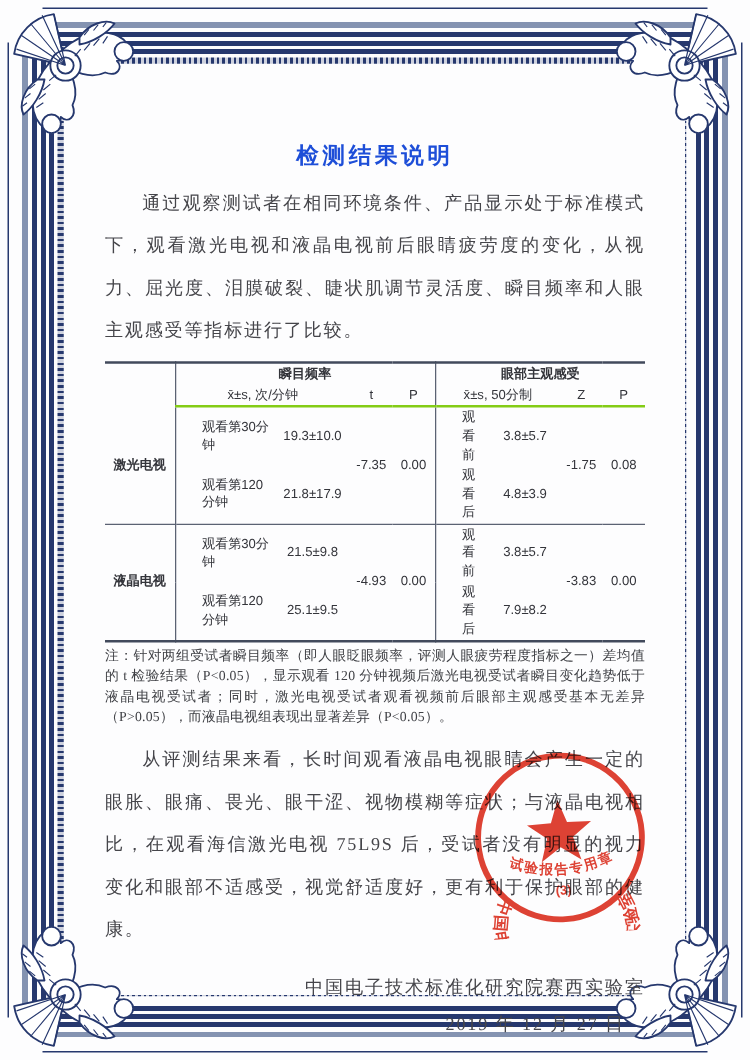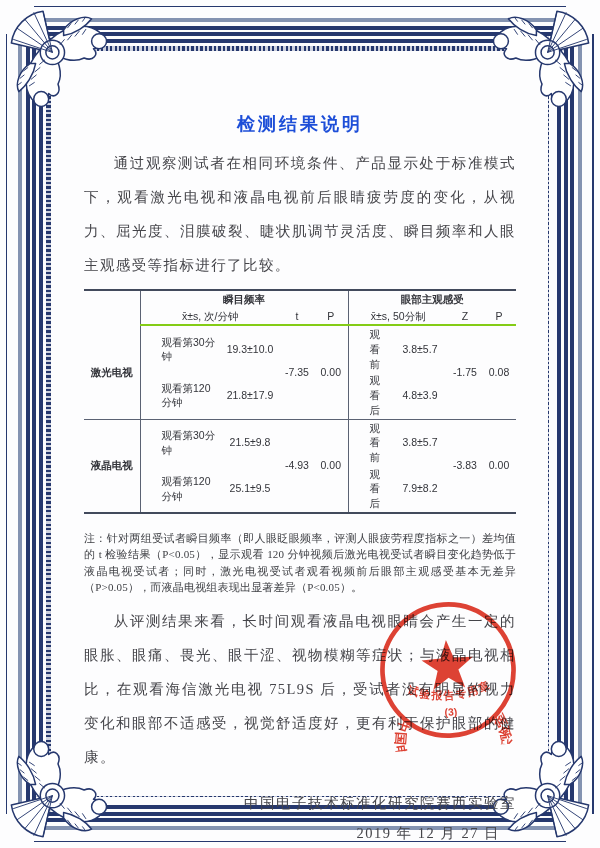--- a/index.html
+++ b/index.html
@@ -48,21 +48,21 @@
     font-family:"Liberation Sans",sans-serif;font-size:10.5px;color:#33343a;
     border-top:2px solid #424a5c;border-bottom:2px solid #424a5c;}
   table.results th,table.results td{padding:1px 2px;font-weight:normal;line-height:1.4;text-align:center;}
   table.results th.device{font-weight:bold;}
   table.results .grp-title{font-weight:bold;}
   table.results .vline{border-left:1px solid #5b6273;}
   table.results thead tr.sub th{border-bottom:2px solid #84cc16;}
   table.results tbody tr.grp-start td,table.results tbody tr.grp-start th{border-top:1px solid #5b6273;}
   table.results td.lbl{text-align:left;padding-left:21px;}
   
-  p.note{margin:16px 0 8px;font-size:11px;line-height:16.5px;text-align:justify;
+  p.note{margin:3px 0 8px;font-size:11px;line-height:16.5px;text-align:justify;
     letter-spacing:0.2px;color:#3f4045;}
   .signature{margin-top:14px;text-align:right;font-size:14.5px;letter-spacing:1.5px;color:#45454a;}
   .signature .org{line-height:30px;}
   .signature .date{line-height:30px;padding-right:16px;}
   
   .stamp{position:absolute;left:370px;top:592px;width:156px;height:156px;
     mix-blend-mode:multiply;opacity:.92;transform:rotate(-4deg);pointer-events:none;}
   .stamp svg{width:100%;height:100%;display:block;}
 </style>
 </head>

